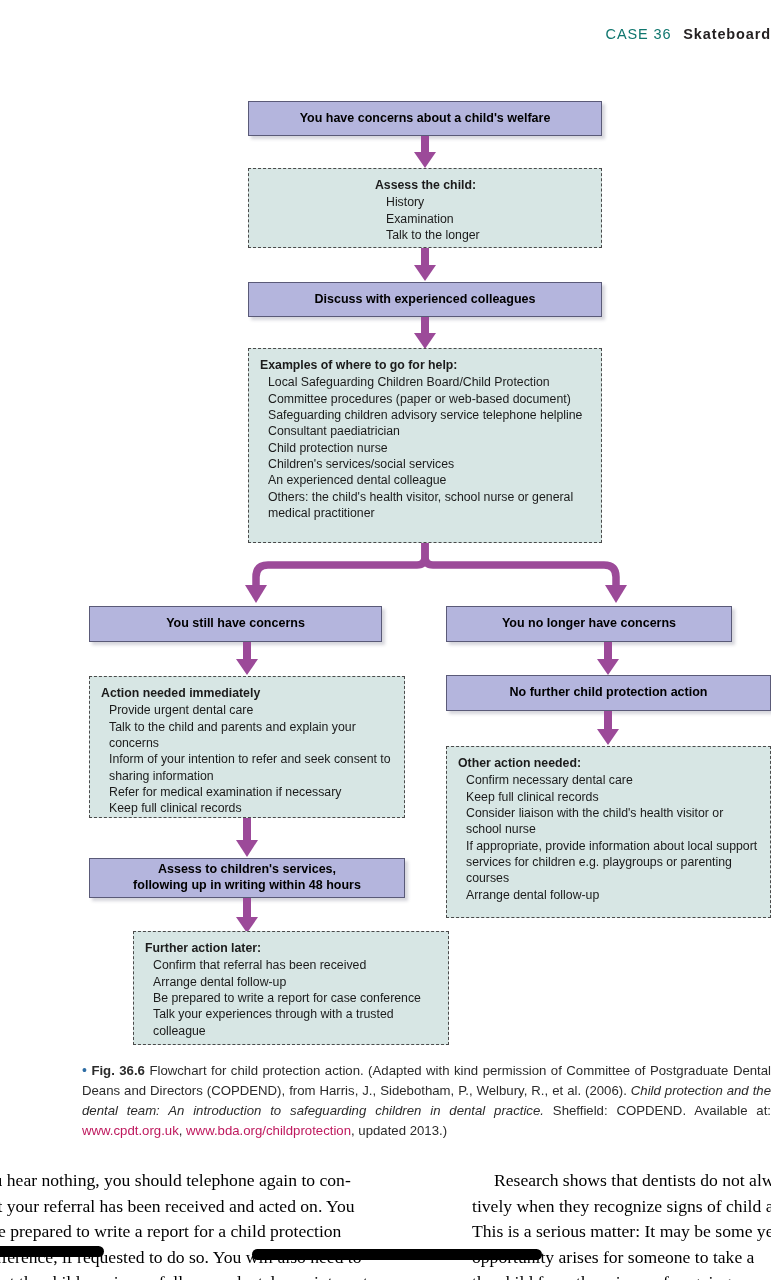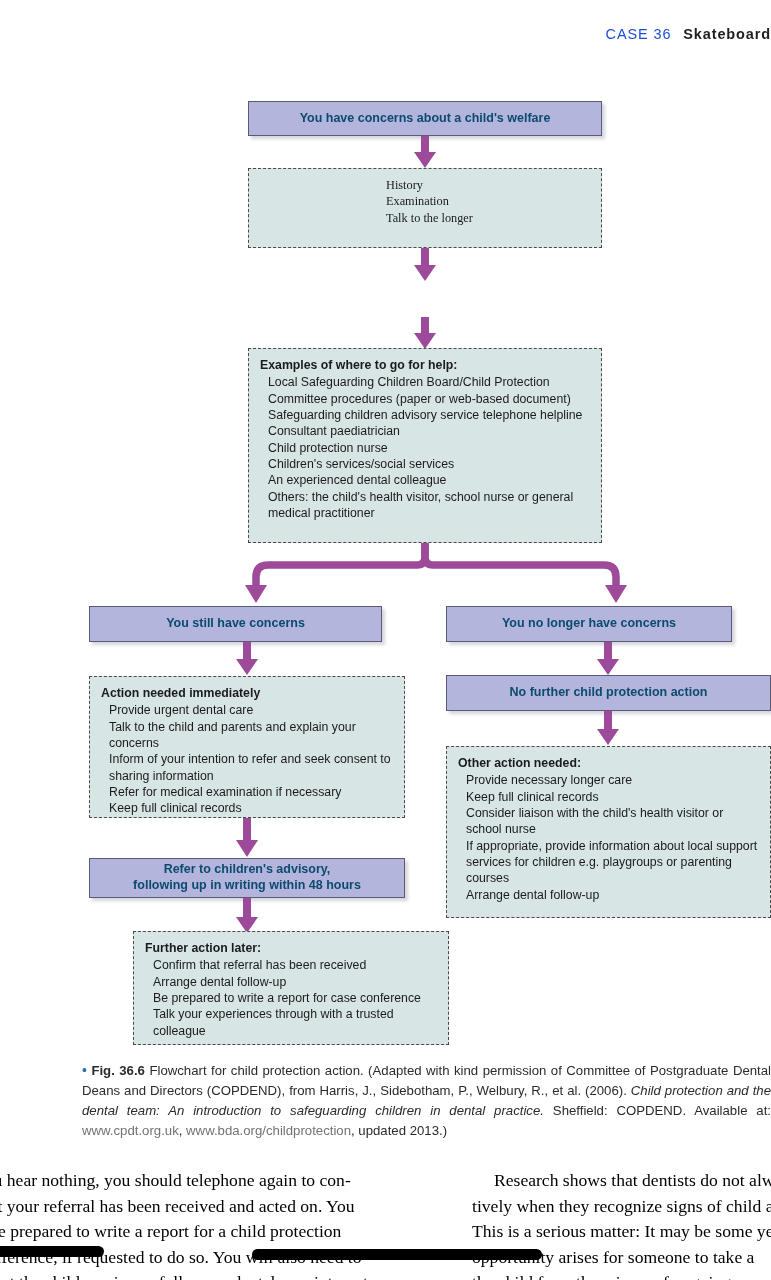--- a/index.html
+++ b/index.html
@@ -17,21 +17,21 @@
   
   .running-head {
     position: absolute;
     top: 26px; right: 0px;
     white-space: nowrap;
     font-size: 14.5px;
     letter-spacing: 0.06em;
     color: #231f20;
   }
   .running-head .case-no {
-    color: #1d4ed8;
+    color: #0f766e;
     font-weight: 400;
   }
   .running-head .case-title {
     font-weight: 700;
     margin-left: 12px;
   }
 
   
   .flowchart {
     position: absolute;
@@ -45,21 +45,21 @@
     background: #b4b5dd;
     border: 1px solid #5a5a78;
     box-shadow: 3px 3px 3px rgba(120,120,140,0.30);
     display: flex;
     align-items: center;
     justify-content: center;
     text-align: center;
     font-weight: 700;
     font-size: 12.5px;
     line-height: 1.25;
-    color: #0c4a6e;
+    color: #000000;
     padding: 15px 8px;
   }
 
   
   .node-mint {
     background: #d7e6e4;
     border: 1.6px dashed #4a4a4a;
     padding: 8px 10px 8px 11px;
     font-size: 12.3px;
     line-height: 1.33;
@@ -68,21 +68,21 @@
   .node-mint .mint-title {
     font-weight: 700;
     display: block;
     margin-bottom: 1px;
   }
   .node-mint.centered .mint-title { text-align: center; }
   .node-mint ul {
     margin: 0; padding: 0; list-style: none;
   }
   .node-mint li { padding-left: 8px; }
-  .node-mint.centered ul { padding-left: 118px; font-family: Liberation Serif, serif; }
+  .node-mint.centered ul { padding-left: 118px; }
 
   
   .arrow-v { width: 30px; }
   .arrow-v svg { display: block; width: 100%; height: 100%; }
 
   
   .split { }
   .split svg { display: block; }
 
   
@@ -91,21 +91,21 @@
     left: 82px; top: 1060px;
     width: 689px;
     font-size: 13.2px;
     line-height: 1.50;
     text-align: justify;
     color: #2b2b2b;
   }
   .fig-caption .bullet { color: #2e6da4; font-size: 14px; }
   .fig-caption .fig-label { font-weight: 700; }
   .fig-caption .ital { font-style: italic; }
-  .fig-caption .link { color: #737373; }
+  .fig-caption .link { color: #be185d; }
 
   
   .bodytext {
     position: absolute;
     top: 1168px;
     font-family: "Liberation Serif", serif;
     font-size: 17.6px;
     line-height: 1.455;
     text-align: justify;
     color: #000000;
@@ -139,34 +139,38 @@
   </div>
 
   <div class="arrow-v" style="left:410px; top:136px; width:30px; height:33px;">
     <svg viewBox="0 0 30 33" preserveAspectRatio="none">
       <path d="M15 0 L15 18" stroke="#9c4a99" stroke-width="8" fill="none"></path>
       <path d="M4 16 L26 16 L15 32 Z" fill="#9c4a99"></path>
     </svg>
   </div>
 
   <div class="node-mint centered" style="left:248px; top:168px; width:354px; height:80px;">
+    <span class="mint-title">Assess the child:</span>
     <ul>
       <li>History</li>
       <li>Examination</li>
       <li>Talk to the longer</li>
     </ul>
   </div>
 
   <div class="arrow-v" style="left:410px; top:248px; width:30px; height:34px;">
     <svg viewBox="0 0 30 34" preserveAspectRatio="none">
       <path d="M15 0 L15 19" stroke="#9c4a99" stroke-width="8" fill="none"></path>
       <path d="M4 17 L26 17 L15 33 Z" fill="#9c4a99"></path>
     </svg>
   </div>
 
+  <div class="node-purple" style="left:248px; top:282px; width:354px; height:35px;">
+    <span>Discuss with experienced colleagues</span>
+  </div>
 
   <div class="arrow-v" style="left:410px; top:317px; width:30px; height:33px;">
     <svg viewBox="0 0 30 33" preserveAspectRatio="none">
       <path d="M15 0 L15 18" stroke="#9c4a99" stroke-width="8" fill="none"></path>
       <path d="M4 16 L26 16 L15 32 Z" fill="#9c4a99"></path>
     </svg>
   </div>
 
   <div class="node-mint" style="left:248px; top:348px; width:354px; height:195px;">
     <span class="mint-title">Examples of where to go for help:</span>
@@ -230,38 +234,38 @@
   <div class="arrow-v" style="left:593px; top:711px; width:30px; height:35px;">
     <svg viewBox="0 0 30 35" preserveAspectRatio="none">
       <path d="M15 0 L15 20" stroke="#9c4a99" stroke-width="8" fill="none"></path>
       <path d="M4 18 L26 18 L15 34 Z" fill="#9c4a99"></path>
     </svg>
   </div>
 
   <div class="node-mint" style="left:446px; top:746px; width:325px; height:172px;">
     <span class="mint-title">Other action needed:</span>
     <ul>
-      <li>Provide necessary longer care</li>
+      <li>Confirm necessary dental care</li>
       <li>Keep full clinical records</li>
       <li>Consider liaison with the child's health visitor or school nurse</li>
       <li>If appropriate, provide information about local support services for children e.g. playgroups or parenting courses</li>
       <li>Arrange dental follow-up</li>
     </ul>
   </div>
 
   <div class="arrow-v" style="left:232px; top:818px; width:30px; height:40px;">
     <svg viewBox="0 0 30 40" preserveAspectRatio="none">
       <path d="M15 0 L15 24" stroke="#9c4a99" stroke-width="8" fill="none"></path>
       <path d="M4 22 L26 22 L15 39 Z" fill="#9c4a99"></path>
     </svg>
   </div>
 
   <div class="node-purple" style="left:89px; top:858px; width:316px; height:40px;">
     <span>
-      <span>Refer to children's advisory,</span><br>
+      <span>Assess to children's services,</span><br>
       <span>following up in writing within 48 hours</span>
     </span>
   </div>
 
   <div class="arrow-v" style="left:232px; top:898px; width:30px; height:36px;">
     <svg viewBox="0 0 30 36" preserveAspectRatio="none">
       <path d="M15 0 L15 21" stroke="#9c4a99" stroke-width="8" fill="none"></path>
       <path d="M4 19 L26 19 L15 35 Z" fill="#9c4a99"></path>
     </svg>
   </div>

